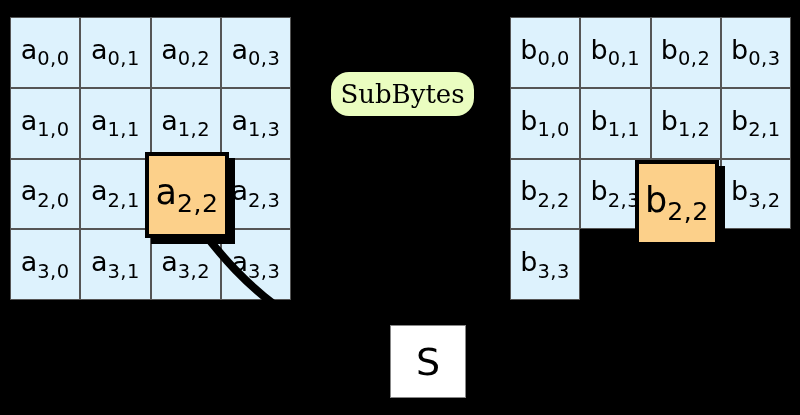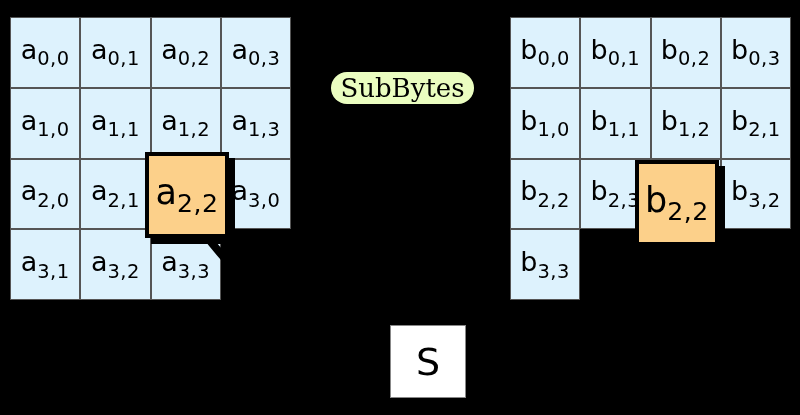--- a/index.html
+++ b/index.html
@@ -77,21 +77,21 @@
   #highlight-a { left: 145px; top: 152px; }
   #highlight-b { left: 635px; top: 160px; }
   .highlight .cell-label { font-size: 35px; }
 
   
   #subbytes-box {
     position: absolute;
     left: 331px;
     top: 72px;
     width: 143px;
-    height: 32px;
+    height: 44px;
     background: #eafdc0;
     border-radius: 18px;
     display: flex;
     align-items: center;
     justify-content: center;
     z-index: 7;
   }
   #subbytes-label {
     font-family: "DejaVu Serif", serif;
     font-size: 26px;
@@ -166,20 +166,23 @@
 
     <div class="cell">
         <span class="cell-label"><span>a</span><sub>2,0</sub></span>
       </div>
     <div class="cell">
         <span class="cell-label"><span>a</span><sub>2,1</sub></span>
       </div>
     <div class="cell">
         <span class="cell-label"><span>a</span><sub>2,2</sub></span>
       </div>
+    <div class="cell">
+        <span class="cell-label"><span>a</span><sub>2,3</sub></span>
+      </div>
 
     <div class="cell">
         <span class="cell-label"><span>a</span><sub>3,0</sub></span>
       </div>
     <div class="cell">
         <span class="cell-label"><span>a</span><sub>3,1</sub></span>
       </div>
     <div class="cell">
         <span class="cell-label"><span>a</span><sub>3,2</sub></span>
       </div>

